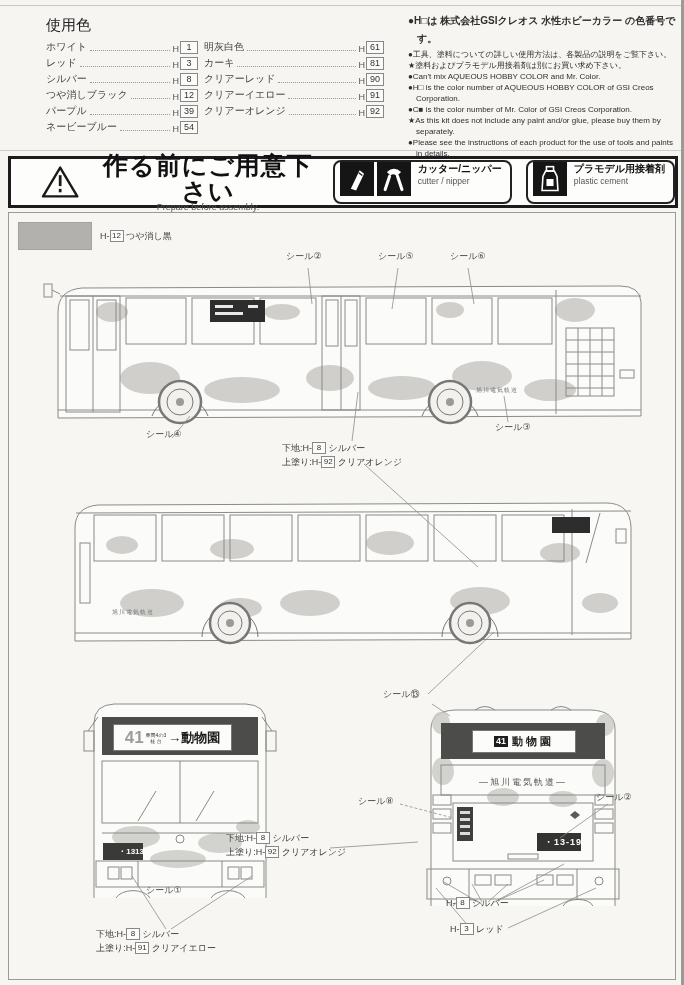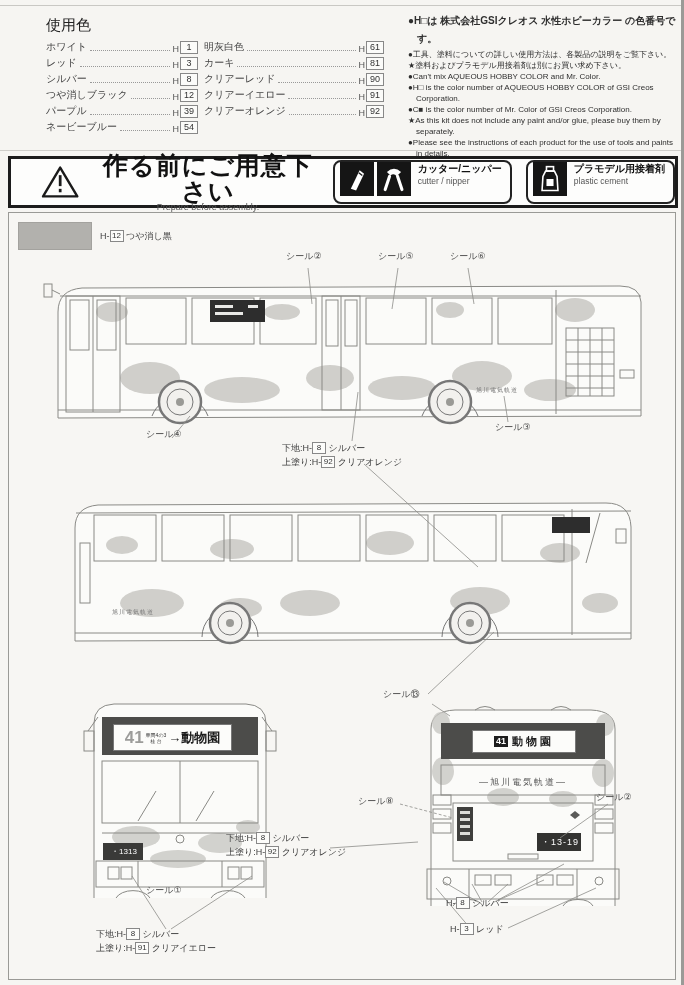--- a/index.html
+++ b/index.html
@@ -59,21 +59,21 @@
   #fs-num{font-size:17px;font-weight:bold;color:#9c9c9a;line-height:17px;}
   #fs-via{margin:0 2px;text-align:center;}
   #fs-via div{font-size:5px;color:#333;line-height:6px;white-space:nowrap;}
   #fs-dest{font-size:13px;font-weight:bold;color:#1c1c1c;white-space:nowrap;}
   #rear-sign{left:472px;top:730px;width:102px;height:21px;background:#fcfcfa;border:1px solid #777;
              display:flex;align-items:center;justify-content:center;z-index:4;}
   #rs-badge{background:#1d1d1d;color:#fff;font-size:9px;font-weight:bold;padding:1px 2px;line-height:9px;margin-right:4px;}
   #rs-dest{font-size:11px;font-weight:bold;color:#1c1c1c;letter-spacing:3px;white-space:nowrap;}
   #rear-company{left:455px;top:776px;width:136px;text-align:center;font-size:9px;color:#555;
                 letter-spacing:2px;z-index:4;white-space:nowrap;}
-  .plate{color:#fff;text-align:center;z-index:4;white-space:nowrap;}
+  .plate{color:#fff;text-align:right;z-index:4;white-space:nowrap;font-weight:bold;}
   #front-plate{left:104px;top:846px;width:40px;font-size:8px;}
   #rear-plate{left:538px;top:836px;width:44px;font-size:9px;letter-spacing:1px;}
 </style>
 </head>
 <body>
 
 <div id="page">
   <div class="abs" id="topline"></div>
   <div class="abs" id="sepline"></div>
   <div class="abs" id="edge-r"></div>

